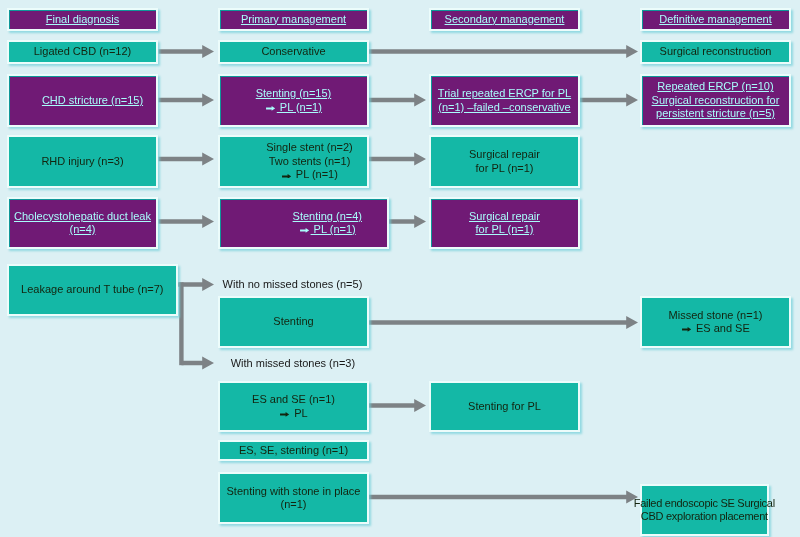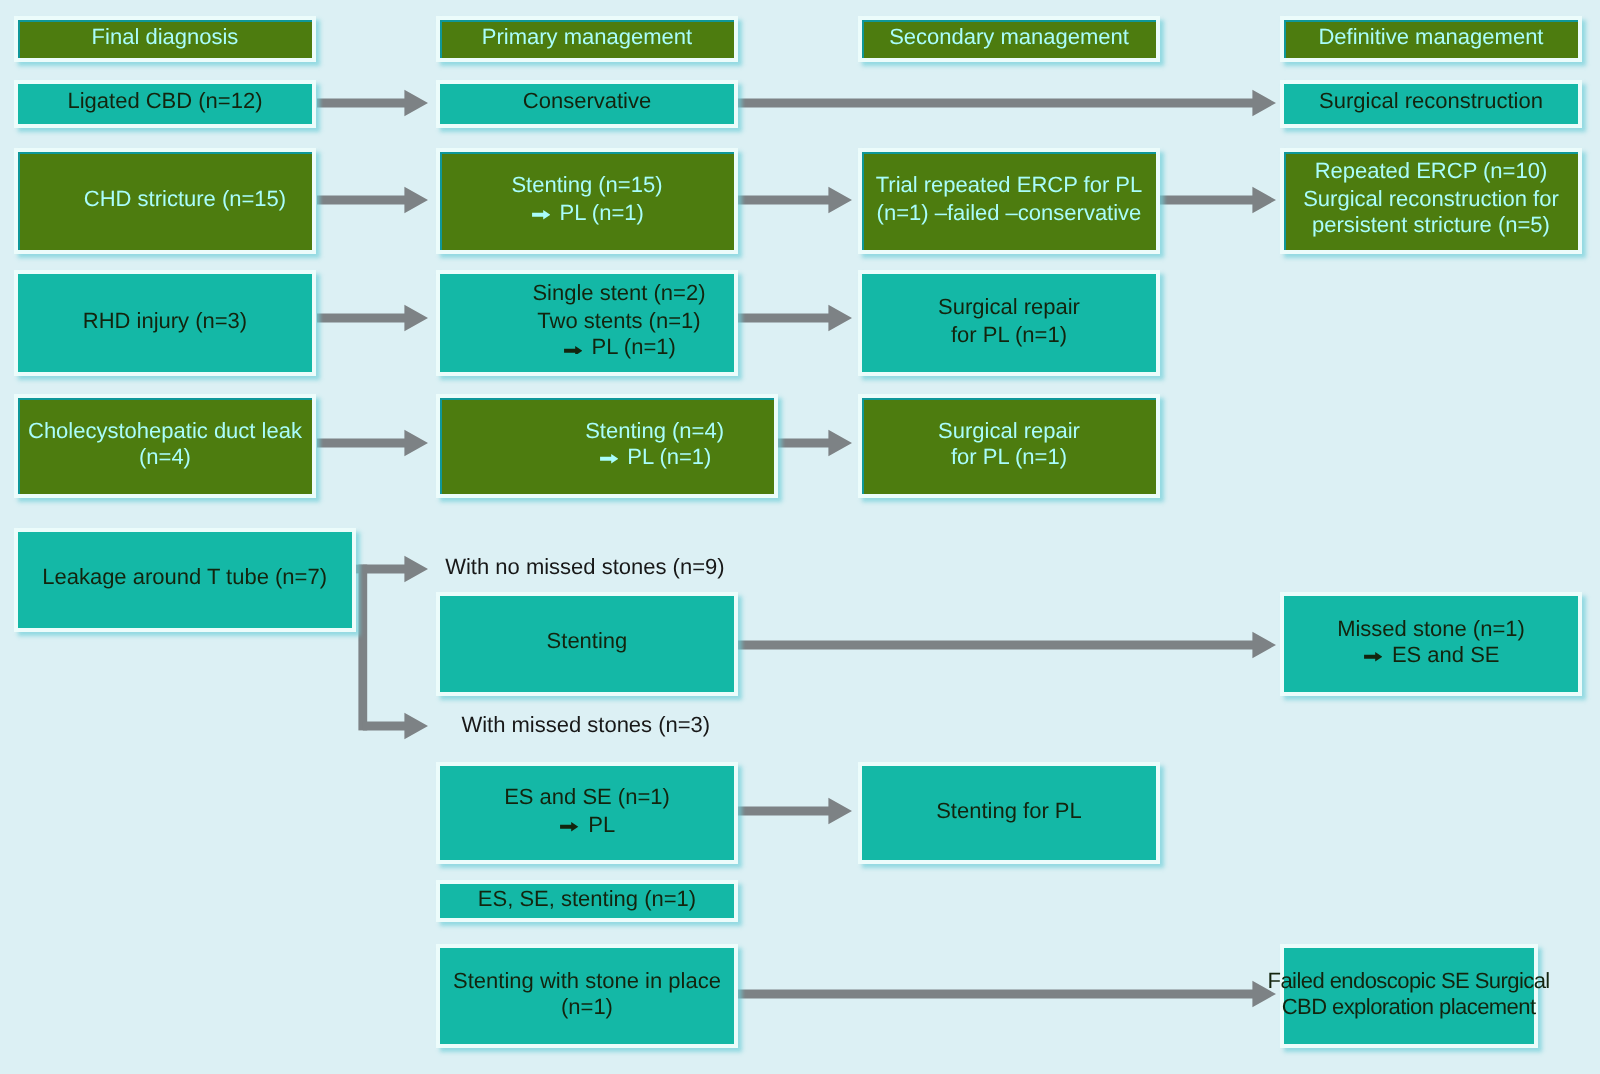--- a/index.html
+++ b/index.html
@@ -17,23 +17,24 @@
     box-sizing:border-box;
     display:flex;align-items:center;justify-content:center;
     text-align:center;
     border:2px solid #ecfcfb;
     line-height:13.4px;
     font-size:11px;
     padding:0;
     white-space:pre;
   }
   .teal{
-    background:#4d7c0f;color:#a9fdfb;
+    background:#701a75;color:#a9fdfb;
     box-shadow:2px 2px 2px -0.2px rgba(112,206,217,.68),
                inset 1px 1px 0 0 #0f9799;
+    text-decoration:underline;
   }
   .green{
     background:#14b8a6;color:#13240e;
     box-shadow:2px 2px 2px -0.2px rgba(112,206,217,.68);
   }
   .freetext{
     position:absolute;color:#181818;font-size:11px;white-space:nowrap;
     line-height:1;
   }
   svg#wires{position:absolute;left:0;top:0;width:800px;height:537px;pointer-events:none;}
@@ -142,20 +143,20 @@
           </svg></span> PL</span></div>
   <div class="node green" style="left: 428.8px; top: 381px; width: 151.4px; height: 51px;">
     <span>Stenting for PL</span></div>
 
   <div class="node green" style="left: 217.8px; top: 440px; width: 151.4px; height: 21px;">
     <span>ES, SE, stenting (n=1)</span></div>
 
   <div class="node green" style="left: 217.8px; top: 472px; width: 151.4px; height: 52px;">
     <span>Stenting with stone in place
 (n=1)</span></div>
-  <div class="node green" style="left: 639.8px; top: 472px; width: 129px; height: 52px; letter-spacing: -0.28px;">
+  <div class="node green" style="left: 639.8px; top: 484px; width: 129px; height: 52px; letter-spacing: -0.28px;">
     <span>Failed endoscopic SE Surgical
 CBD exploration placement</span></div>
 
-  <div class="freetext" style="left: 222.6px; top: 279.4px;">With no missed stones (n=9)</div>
+  <div class="freetext" style="left: 222.6px; top: 279.4px;">With no missed stones (n=5)</div>
   <div class="freetext" style="left: 230.7px; top: 357.6px;">With missed stones (n=3)</div>
 
 </div>
 
 </body></html>

